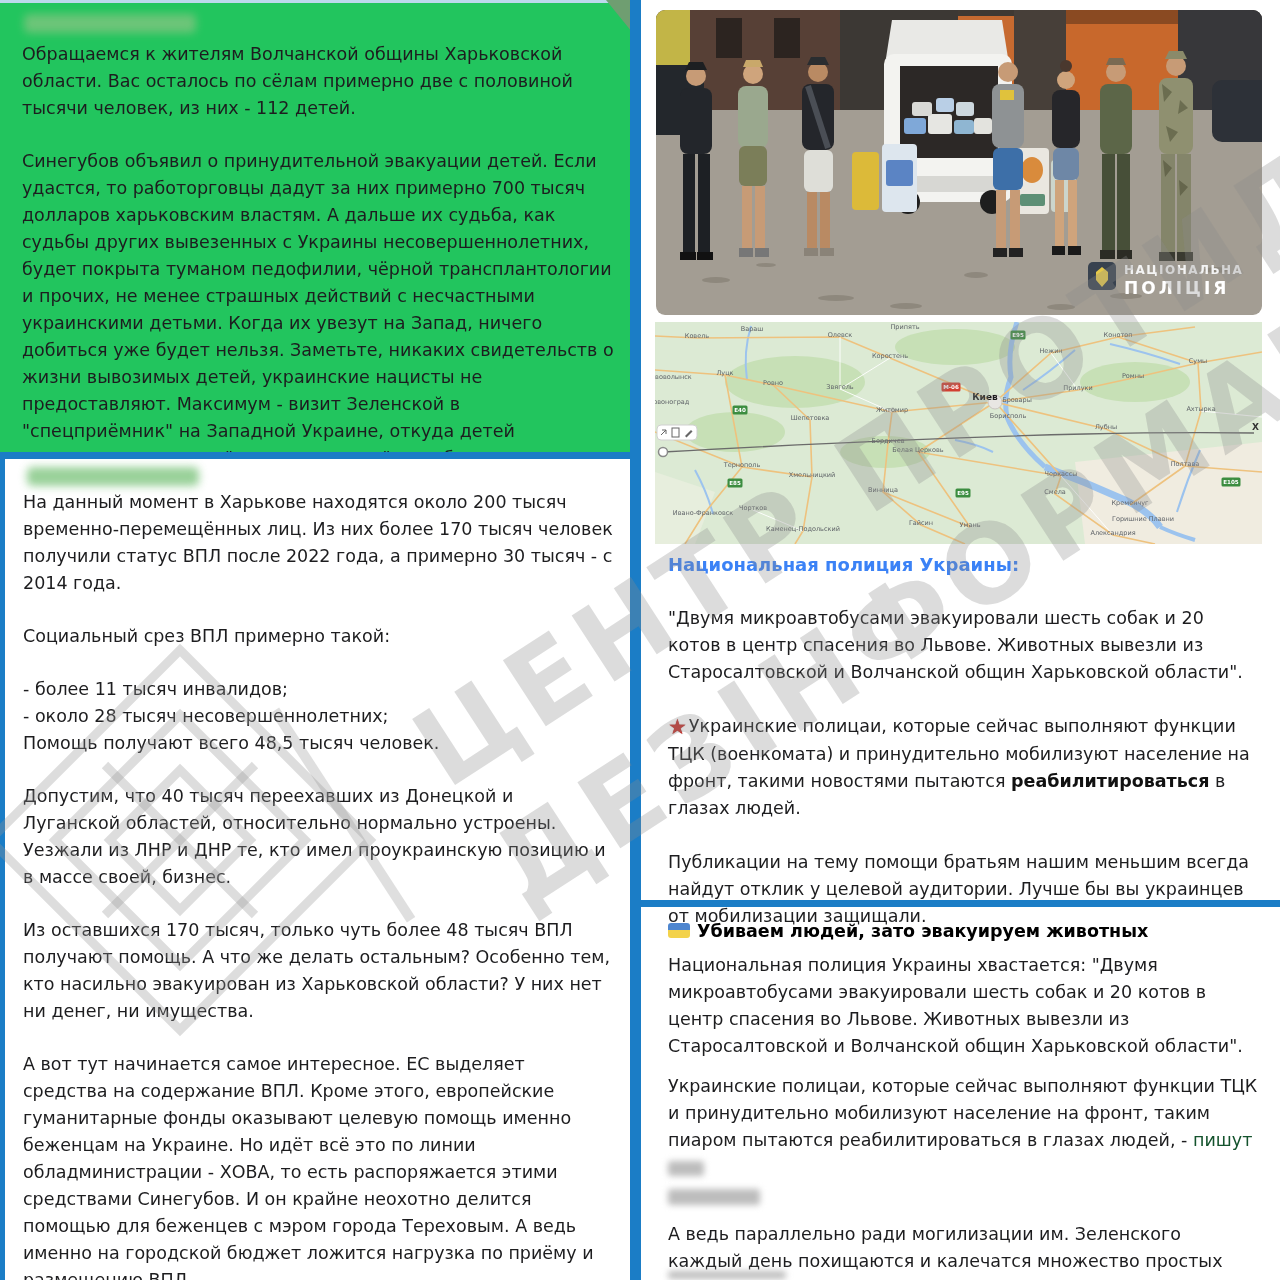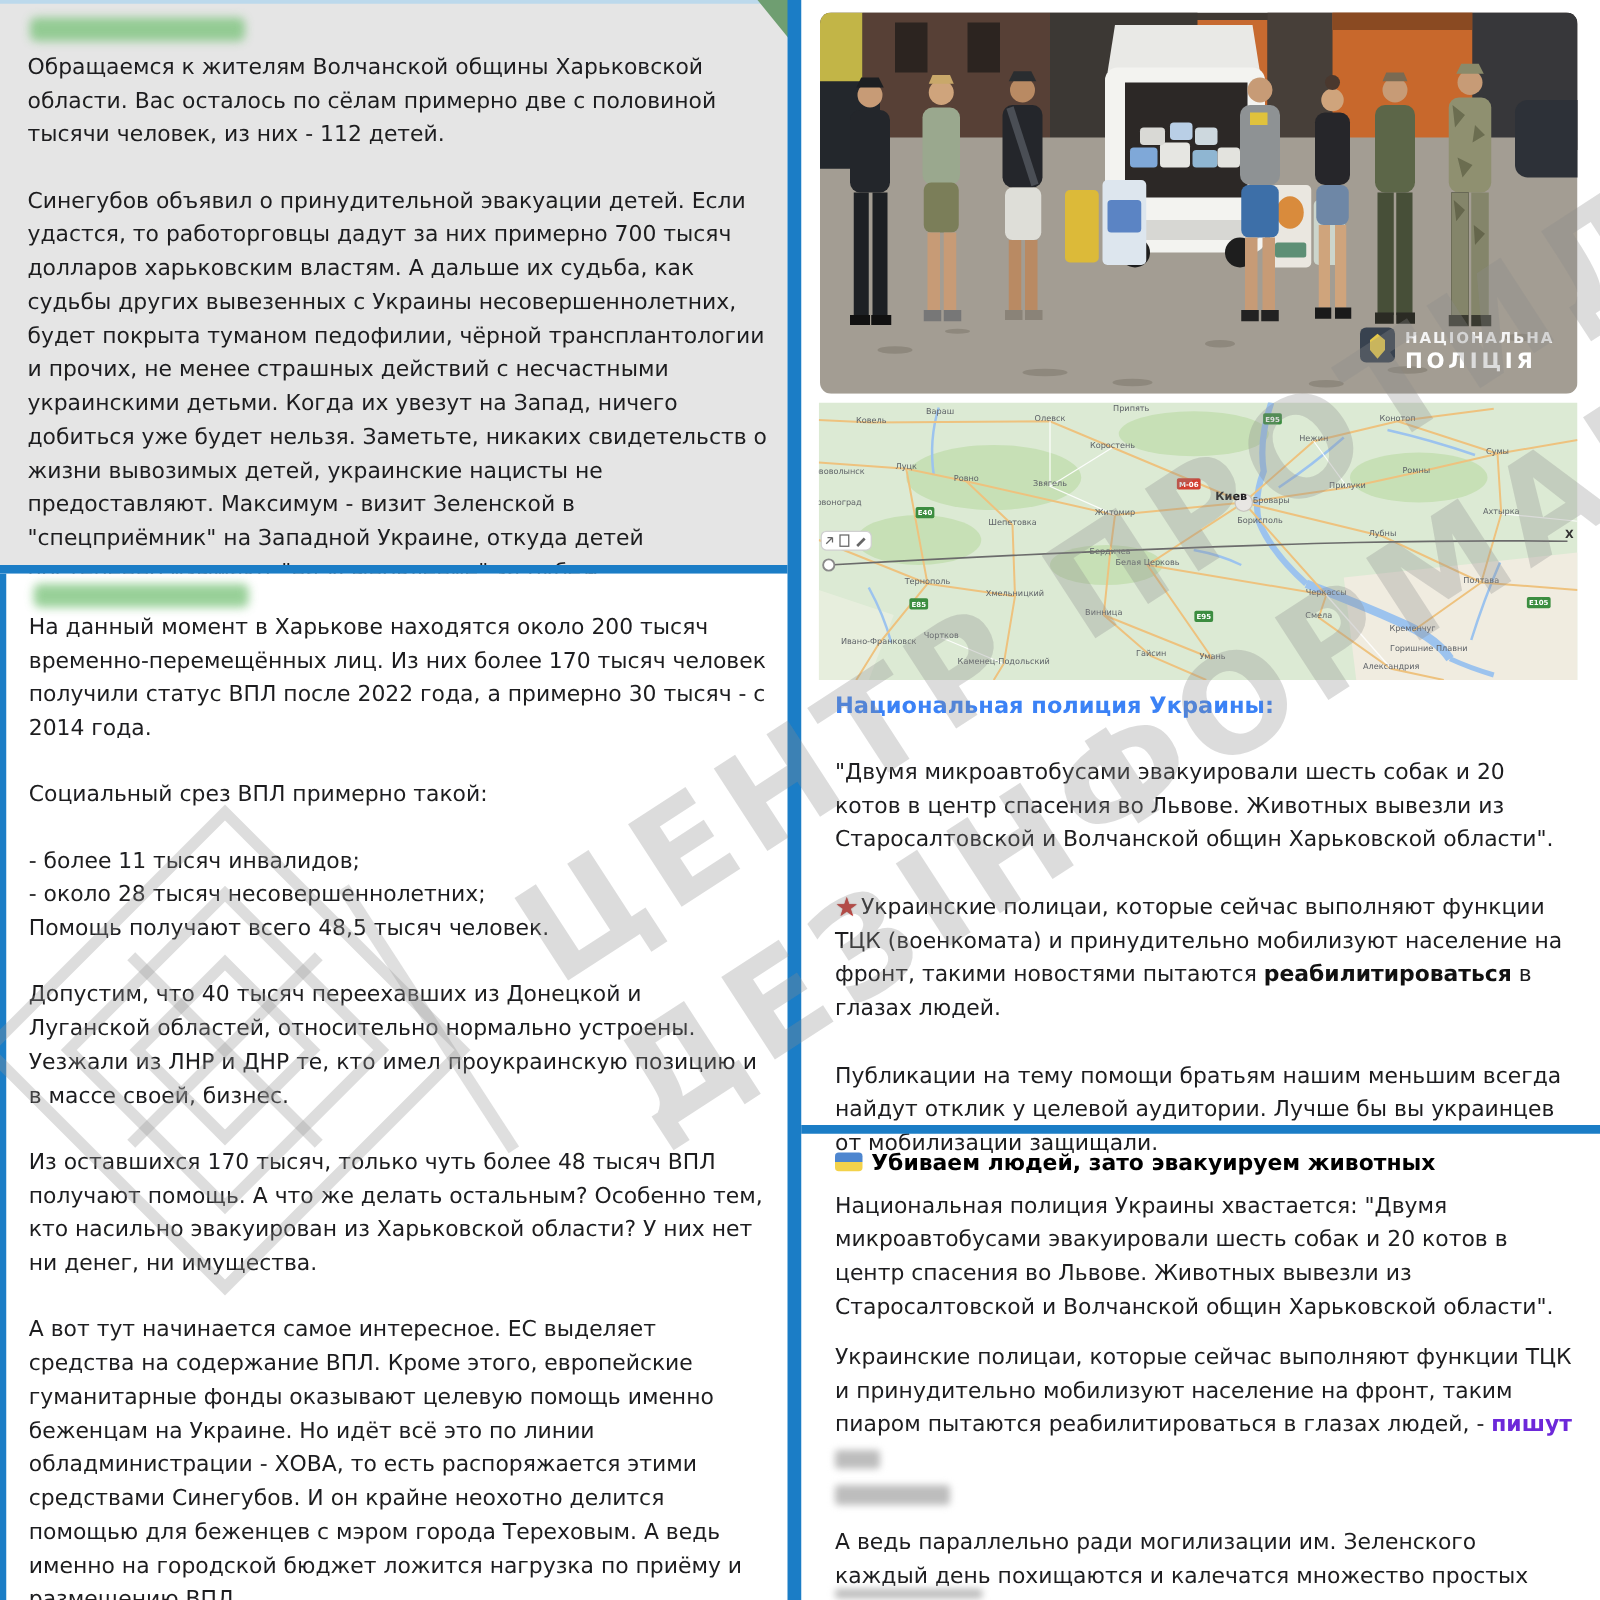--- a/index.html
+++ b/index.html
@@ -1,42 +1,42 @@
 <!DOCTYPE html>
 <html><head>
 <meta charset="utf-8">
 <style>
   html,body{margin:0;padding:0;background:#fff;}
   .canvas{position:relative;width:1280px;height:1280px;background:#fff;overflow:hidden;
           font-family:"DejaVu Sans","Liberation Sans",sans-serif;color:#1d1d1f;}
   
   .post p{margin:0 0 26px;font-size:17.5px;line-height:27px;}
   .post .tight{margin:0;}
-  .post-lt{position:absolute;left:0;top:0;width:630px;height:452px;background:#e5e5e5;
+  .post-lt{position:absolute;left:0;top:0;width:630px;height:452px;background:#22c55e;
            padding:38px 16px 0 22px;box-sizing:border-box;border-top:3px solid #bcd9ec;}
   .hdiv-left{position:absolute;left:0;top:452px;width:630px;height:7px;background:#1b7dc6;}
   .post-lb{position:absolute;left:0;top:459px;width:630px;height:821px;background:#fff;
            border-left:5px solid #1b7dc6;padding:30px 16px 0 18px;box-sizing:border-box;}
   .vdiv{position:absolute;left:630px;top:0;width:11px;height:1280px;background:#1b7dc6;}
   .hdiv-right{position:absolute;left:641px;top:900px;width:639px;height:7px;background:#1b7dc6;}
   .fold{position:absolute;left:606px;top:0;width:0;height:0;
         border-left:26px solid transparent;border-top:32px solid #6f9e71;}
   .blur-green{width:172px;height:19px;background:#7fc57f;border-radius:5px;
               filter:blur(4px);opacity:.8;margin:0 0 14px 2px;}
   .blur-gray{display:inline-block;background:#bdbdbd;border-radius:3px;filter:blur(3px);vertical-align:middle;}
   
   .photo-wrap{position:absolute;left:656px;top:10px;width:484px;height:305px;}
   .map-wrap{position:absolute;left:655px;top:322px;width:607px;height:222px;}
   .right-text{position:absolute;left:668px;top:552px;width:592px;}
   .right-text h3{margin:0 0 27px;font-size:18px;line-height:26px;color:#3b82f6;}
   .right-text p{margin:0 0 27px;font-size:17.5px;line-height:27px;}
   .post-rb{position:absolute;left:668px;top:918px;width:592px;}
   .post-rb .title{font-weight:bold;font-size:17.5px;line-height:26px;margin:0 0 8px;color:#000;}
   .post-rb p{margin:0 0 13px;font-size:17.5px;line-height:27px;}
-  .link{color:#6d28d9;font-weight:bold;}
+  .link{color:#14532d;}
   .star{color:#c5302a;font-size:21px;vertical-align:-2px;margin-right:2px;
         text-shadow:0 0 1px #8c1f1c;}
   .flag{display:inline-block;width:22px;height:15px;border-radius:3px;overflow:hidden;
         vertical-align:-1px;margin-right:7px;background:linear-gradient(#4e86cf 0 50%,#f3d24b 50% 100%);}
   b.inline{font-weight:bold;color:#111;}
   
   .wm{pointer-events:none;}
   .wm-text{position:absolute;left:388px;top:700px;transform:rotate(-33deg);transform-origin:0 0;
            font-size:108px;font-weight:bold;letter-spacing:8px;line-height:1.32;
            color:rgba(140,140,140,0.30);white-space:nowrap;z-index:50;}

